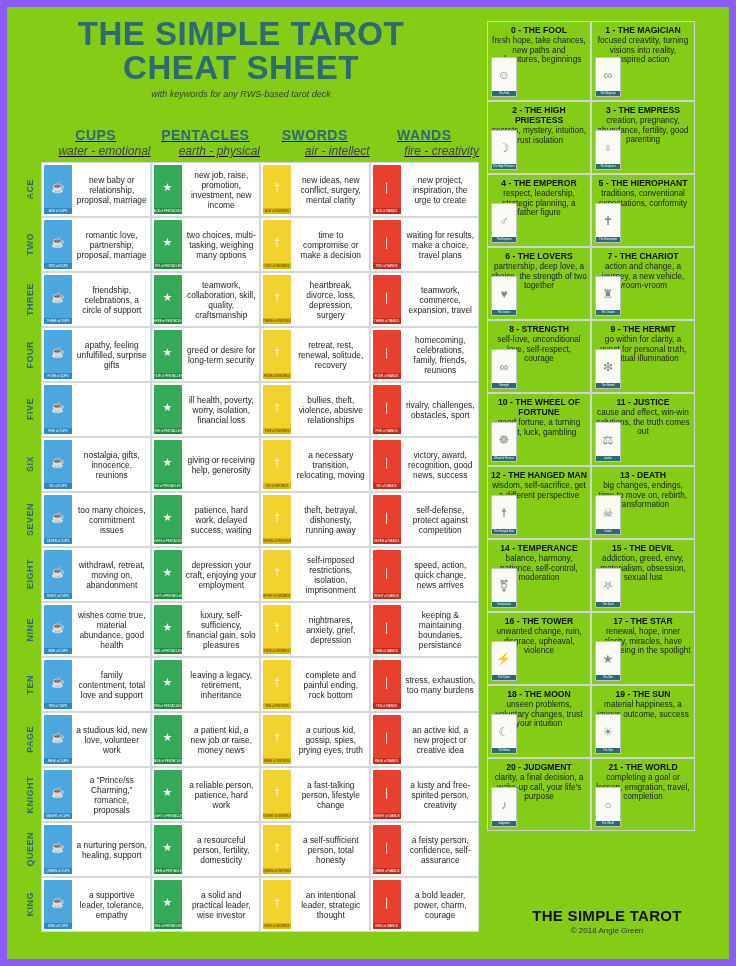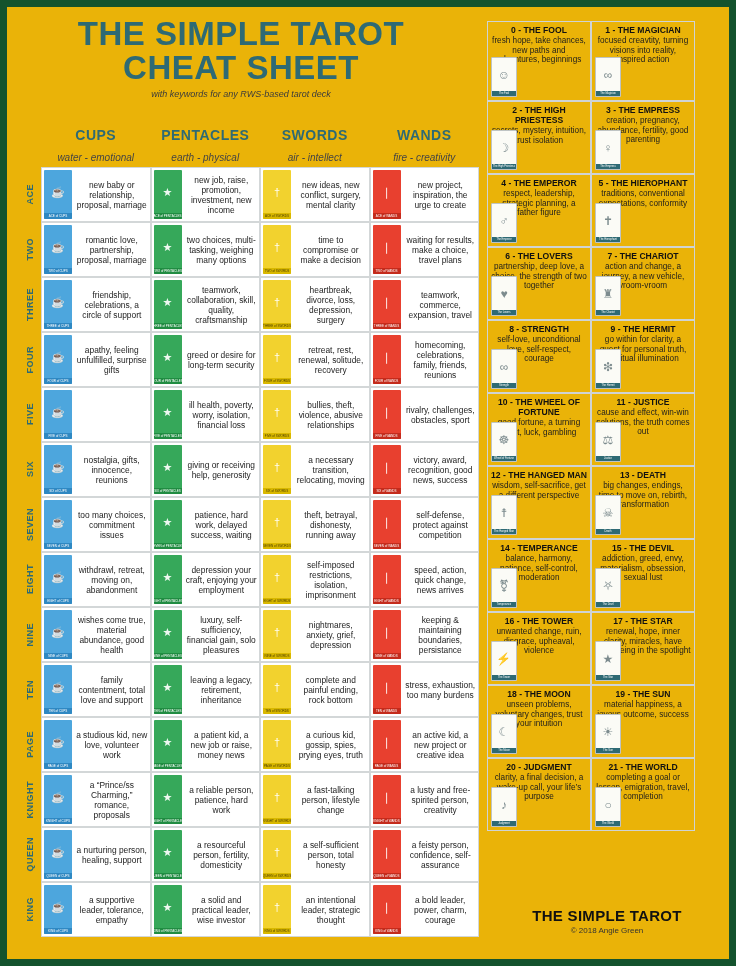--- a/index.html
+++ b/index.html
@@ -5,22 +5,22 @@
   * { box-sizing: border-box; }
   html, body {
     margin: 0; padding: 0;
     width: 736px; height: 966px;
     background: #e8eef0;
     font-family: "Liberation Sans", sans-serif;
   }
   #page {
     position: relative;
     width: 736px; height: 966px;
-    background: #eab308;
-    border: 7px solid #14532d;
+    background: #84cc16;
+    border: 7px solid #8b5cf6;
     overflow: hidden;
   }
   
   .header {
     position: absolute;
     left: 14px; top: 10px; width: 440px;
     text-align: center;
   }
   .title1 {
     font-size: 33px; font-weight: bold; color: #2e6a74;
@@ -38,32 +38,34 @@
 
   
   .minor {
     position: absolute;
     left: 12px; top: 120px;
     width: 460px;
   }
   .suitheads {
     display: flex;
     margin-left: 22px;
+    text-decoration: underline;
   }
   .suithead {
     width: 109.5px;
     text-align: center;
   }
   .suithead .sname {
     font-size: 14px; font-weight: bold; color: #2e6a74;
     letter-spacing: 0.5px;
   }
   .suithead .selem {
-    font-size: 10px; font-style: italic; color: #444;
-    margin-top: 9px;
+    font-size: 12px; font-style: italic; color: #444;
+    margin-top: 1px;
+    text-align: right;
   }
   .rows { margin-top: 4px; }
   .row { display: flex; align-items: stretch; }
   .ranklab {
     width: 22px;
     display: flex; align-items: center; justify-content: center;
     font-size: 9px; font-weight: bold; color: #2e6a74;
     letter-spacing: 0.5px;
   }
   .ranklab span {

